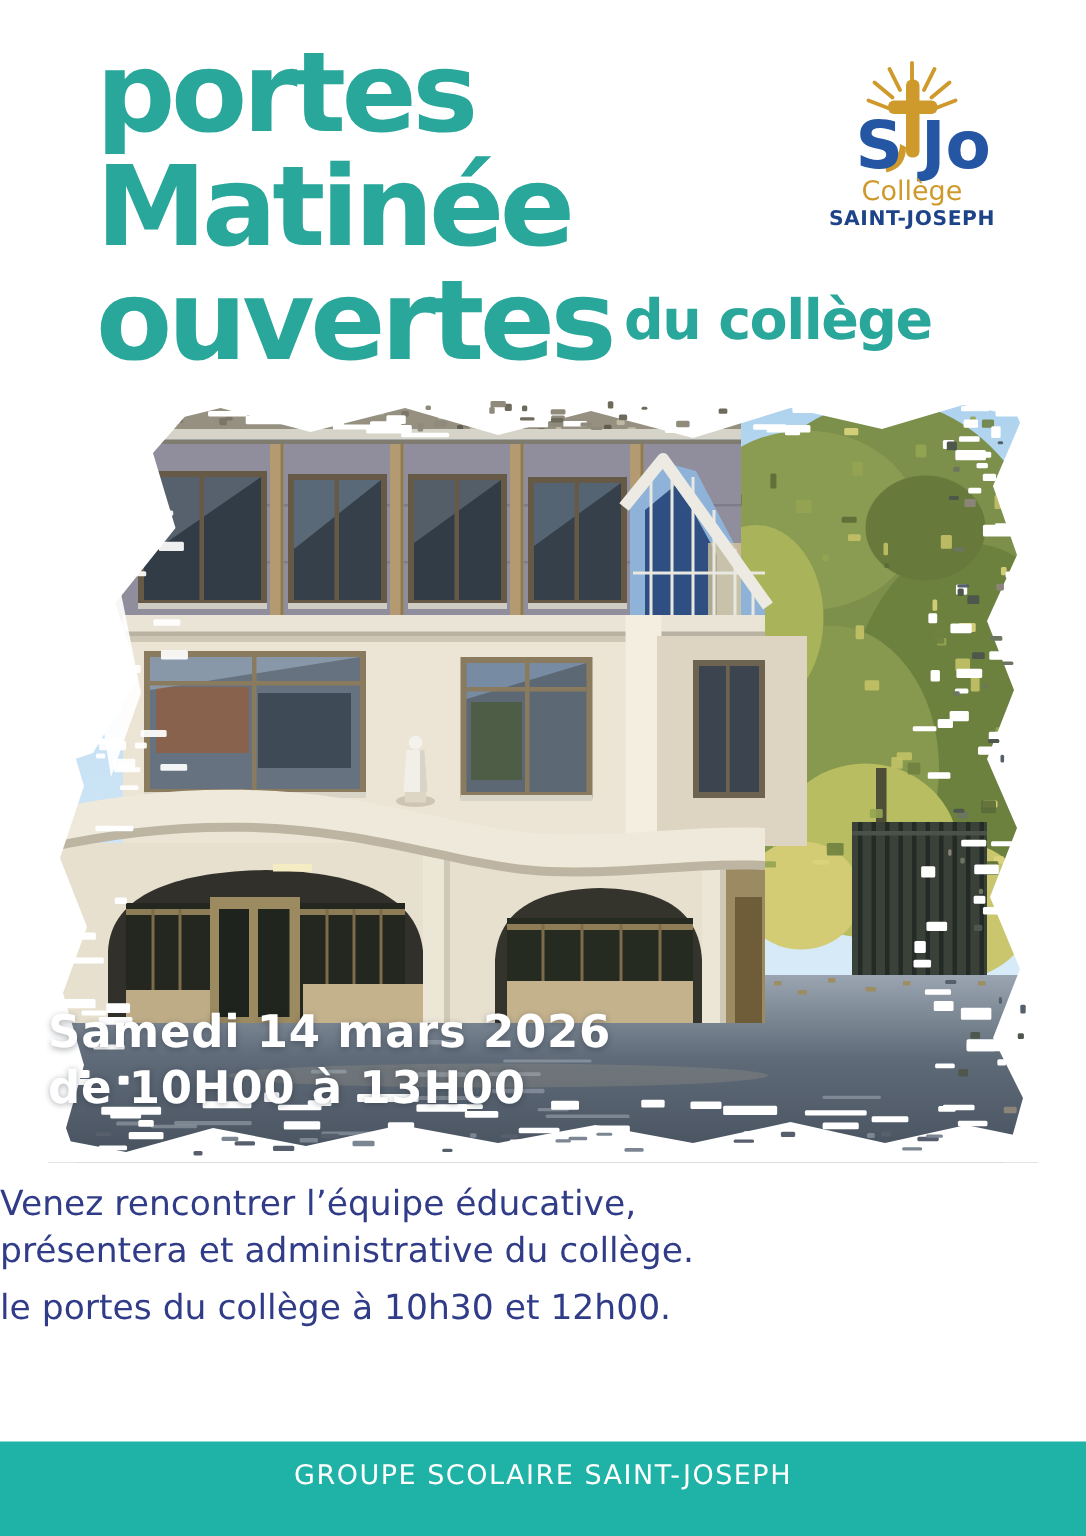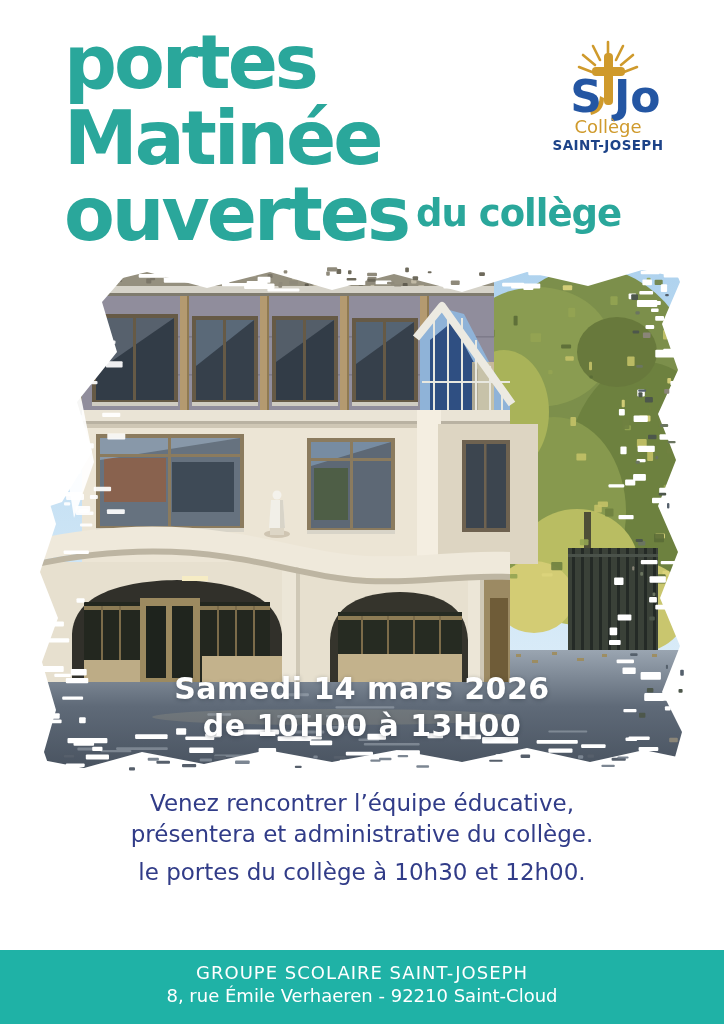--- a/index.html
+++ b/index.html
@@ -16,32 +16,32 @@
   .title-line3{display:flex;align-items:center}
   .title-suffix{font-size:37px;letter-spacing:-1px;margin-left:8px;font-weight:800}
 
   
   .logo{position:absolute;left:552px;top:36px;width:112px;height:128px}
   .logo svg{width:100%;height:100%}
 
   
   .photo-wrap{position:absolute;left:32px;top:262px;width:660px;height:513px}
   .photo-wrap svg{position:absolute;left:0;top:0;width:100%;height:100%}
-  .photo-caption{position:absolute;left:0;right:0;top:408px;text-align:center;color:#fff;
+  .photo-caption{position:absolute;left:0;right:0;top:408px;text-align:left;color:#fff;
     font-weight:800;font-size:30px;line-height:37px;letter-spacing:.5px;
     text-shadow:0 1px 4px rgba(20,30,40,.35)}
 
   
-  .para{position:absolute;left:0;width:724px;text-align:center;color:var(--body_blue);
+  .para{position:absolute;left:0;width:724px;text-align:left;color:var(--body_blue);
         font-size:23px;line-height:31px;font-weight:500}
   .para1{top:788px}
   .para2{top:857px}
 
   
-  .footer{position:absolute;left:0;bottom:0;width:724px;height:74px;background:var(--footer_teal);
+  .footer{position:absolute;left:0;bottom:0;width:724px;height:63px;background:var(--footer_teal);
           color:#fff;text-align:center;padding-top:11px;font-size:18px;line-height:23px}
   .footer-line1{letter-spacing:1px}
 </style>
 </head>
 <body>
 
 <div class="poster">
 
   <div class="title">
     <div>portes</div>
@@ -727,15 +727,14 @@
   <div class="para para1">
     <div>Venez rencontrer l’équipe éducative,</div>
     <div>présentera et administrative du collège.</div>
   </div>
   <div class="para para2">
     <div>le portes du collège à 10h30 et 12h00.</div>
   </div>
 
   <div class="footer">
     <div class="footer-line1">GROUPE SCOLAIRE SAINT-JOSEPH</div>
-    <div class="footer-line2">8, rue Émile Verhaeren - 92210 Saint-Cloud</div>
   </div>
 </div>
 
 </body></html>

